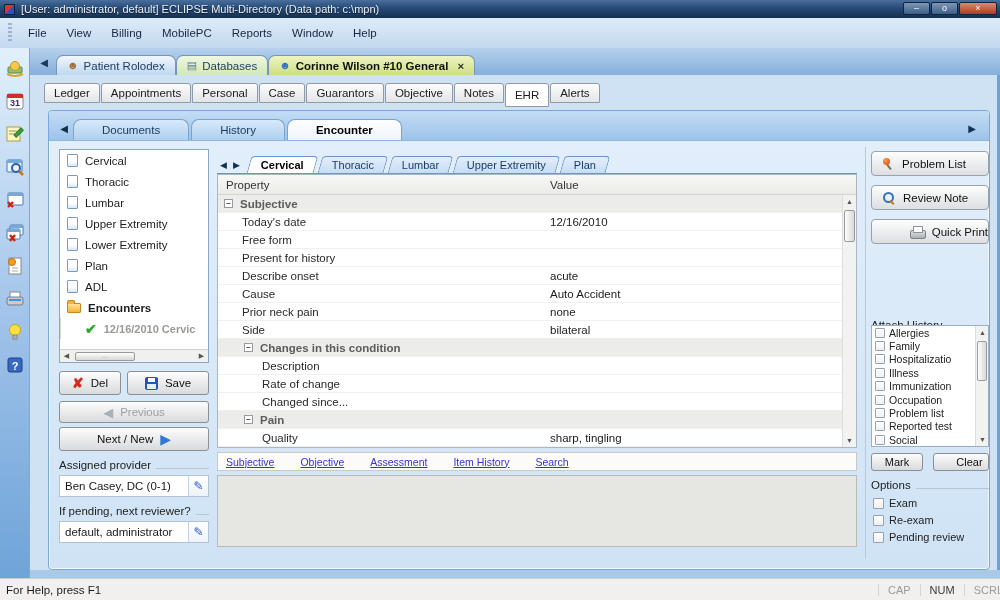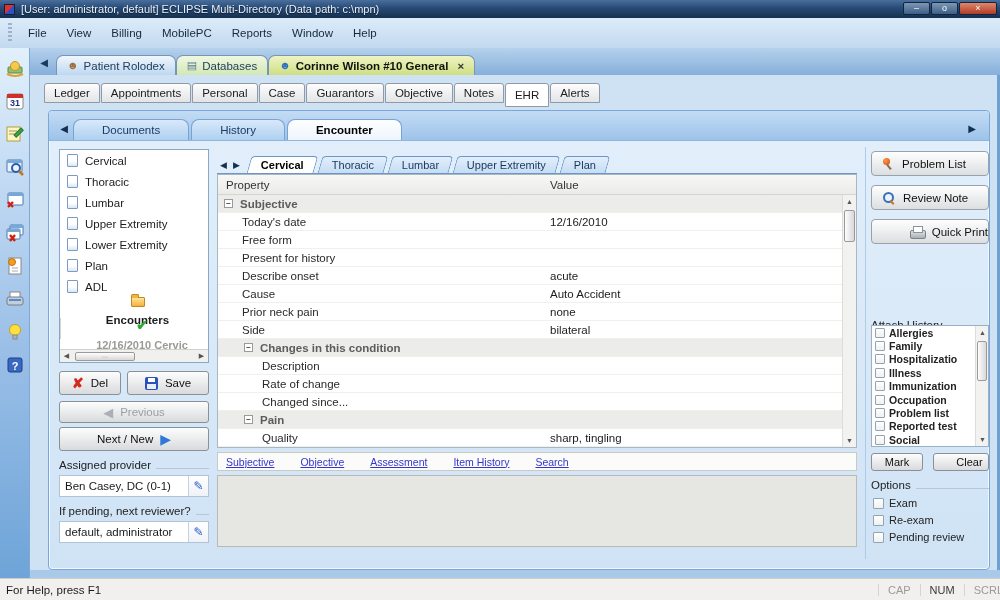--- a/index.html
+++ b/index.html
@@ -69,21 +69,21 @@
   .ehr-nav.right { position:absolute; right:10px; bottom:6px; margin:0; }
   .e-tab { height:21px; line-height:20px; padding:0 28px; margin-right:2px;
     border:1px solid #7ba3cf; border-bottom:none; border-radius:8px 8px 0 0;
     background:linear-gradient(#d8e9fa,#aed0f0); color:#1c3c66; }
   .e-tab.active { background:linear-gradient(#fdfeff,#eef5fd); font-weight:bold; color:#000; }
 
   
   .sb-list { position:absolute; left:10px; top:38px; width:150px; height:214px; background:#fff;
     border:1px solid #8aa7c5; }
   .sb-item { display:flex; align-items:center; gap:7px; height:21px; padding-left:7px; color:#1c1c1c; }
-  .sb-item.bold { font-weight:bold;flex-direction:column; }
+  .sb-item.bold { font-weight:bold; }
   .sb-item.ind { padding-left:24px; }
   .sb-ico { flex:0 0 auto; }
   .ico-doc .sb-ico { width:11px; height:13px; background:linear-gradient(#fff 55%,#d8e7f5);
     border:1px solid #7b9cc0; border-radius:1px; }
   .ico-folder .sb-ico { width:14px; height:10px; background:linear-gradient(#ffe396,#f3b33d);
     border:1px solid #c08a20; border-radius:1px; position:relative; }
   .ico-folder .sb-ico::before { content:""; position:absolute; left:-1px; top:-4px; width:6px;
     height:3px; background:#f3b33d; border:1px solid #c08a20; border-bottom:none;
     border-radius:2px 2px 0 0; }
   .ico-check .sb-ico { color:#2fa82f; font-size:14px; font-weight:bold; line-height:14px; }
@@ -181,21 +181,21 @@
   .ic-printer { width:14px; height:12px; position:relative; }
   .ic-printer::before { content:""; position:absolute; left:0; top:4px; width:14px; height:7px;
     background:linear-gradient(#dfe3e7,#aab0b6); border:1px solid #7c828a; border-radius:2px; }
   .ic-printer::after { content:""; position:absolute; left:3px; top:0; width:8px; height:5px;
     background:#fff; border:1px solid #8c929a; }
 
   .sect-label { position:absolute; left:822px; width:118px; display:flex; align-items:center; color:#222; }
   .sect-label::after { content:""; flex:1; border-top:1px solid #b9c6d4; margin-left:5px;
     transform:translateY(3px); }
   .attach-box { position:absolute; left:822px; top:214px; width:118px; height:122px; background:#fff;
-    border:1px solid #9ab0c6;font-weight:bold; }
+    border:1px solid #9ab0c6; }
   .chk-row { display:flex; align-items:center; gap:4px; height:13.4px; padding-left:3px;
     font-size:10.5px; white-space:nowrap; overflow:hidden; }
   .chk { flex:0 0 auto; width:10px; height:10px; background:linear-gradient(#fff,#f0f0f0);
     border:1px solid #93a3b2; border-radius:1px; }
   .attach-scroll { position:absolute; right:0; top:0; width:13px; height:120px; background:#f2f2f0;
     border-left:1px solid #dcdcda; }
   .attach-scroll .v-thumb { top:15px; height:40px; width:10px; }
   .btn-mark { position:absolute; left:822px; top:342px; width:52px; height:18px; font-size:11px; }
   .btn-clear { position:absolute; left:884px; top:342px; width:56px; height:18px; font-size:11px;padding-left:17px; }
   .opt-row { position:absolute; left:824px; display:flex; align-items:center; gap:5px; font-size:11px; }

